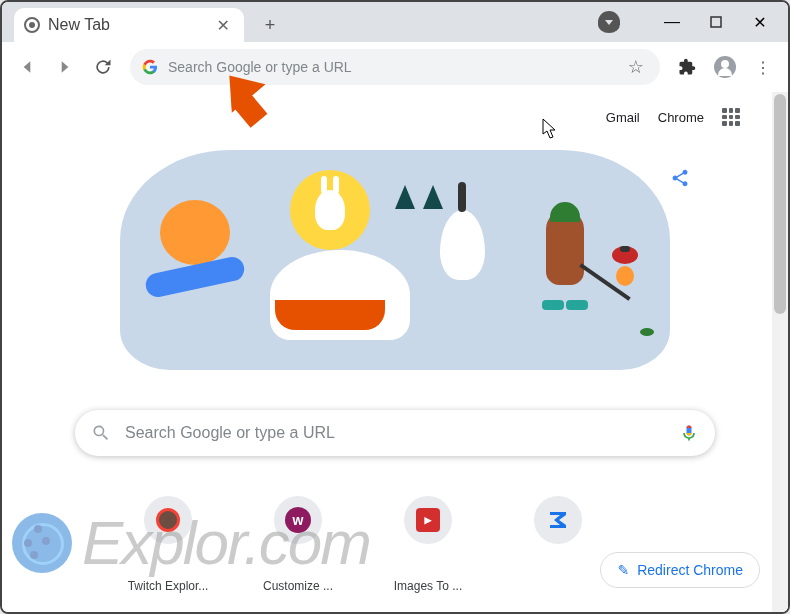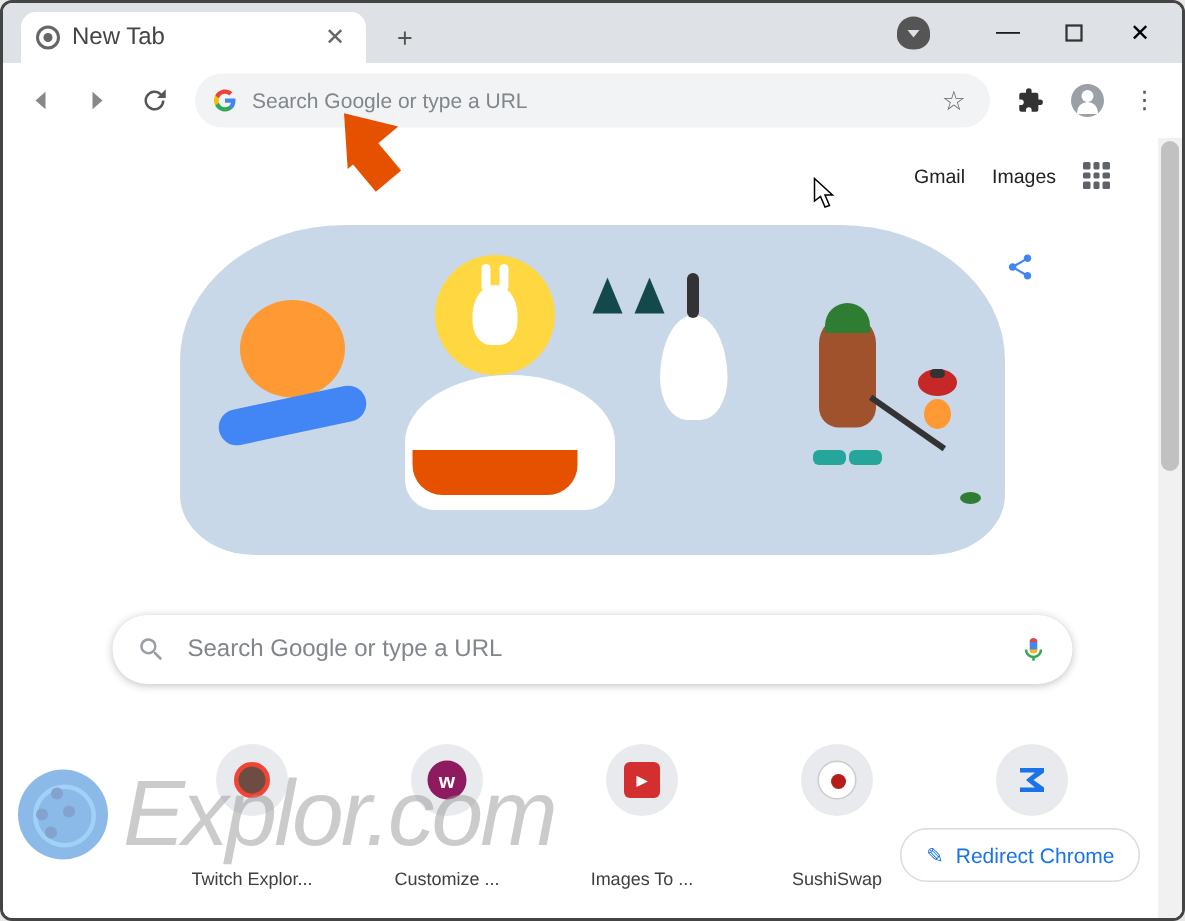--- a/index.html
+++ b/index.html
@@ -175,21 +175,21 @@
       <div class="profile-circle"></div>
     </div>
     <div class="menu-icon">⋮</div>
   </div>
 
   <div class="content">
     <div class="content-inner">
 
       <div class="header-links">
         <span class="header-link">Gmail</span>
-        <span class="header-link">Images</span>
+        <span class="header-link">Chrome</span>
         <div class="apps-grid">
           <span></span>
             <span></span>
             <span></span>
             <span></span>
             <span></span>
             <span></span>
             <span></span>
             <span></span>
             <span></span>
@@ -254,26 +254,20 @@
           <span class="sc-label">Customize ...</span>
         </div>
         <div class="shortcut">
           <div class="sc-iconwrap">
               <div class="sc-3">▶</div>
             </div>
           <span class="sc-label">Images To ...</span>
         </div>
         <div class="shortcut">
           <div class="sc-iconwrap">
-              <div class="sc-4"></div>
-            </div>
-          <span class="sc-label">SushiSwap</span>
-        </div>
-        <div class="shortcut">
-          <div class="sc-iconwrap">
             <svg class="sc-5" viewBox="0 0 24 24">
                 <path fill="#1a73e8" d="M4 4h16v3l-7 5 7 5v3H4v-3h10l-6-5 6-5H4z"></path>
               </svg>
           </div>
           <span class="sc-label"></span>
         </div>
       </div>
 
     </div>
 

